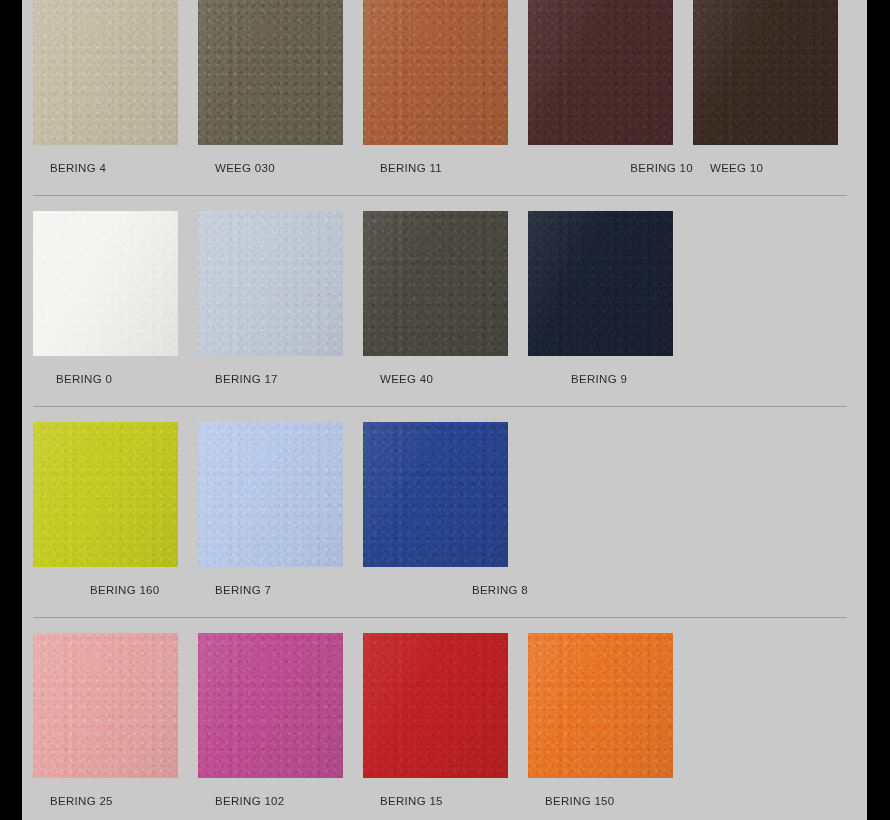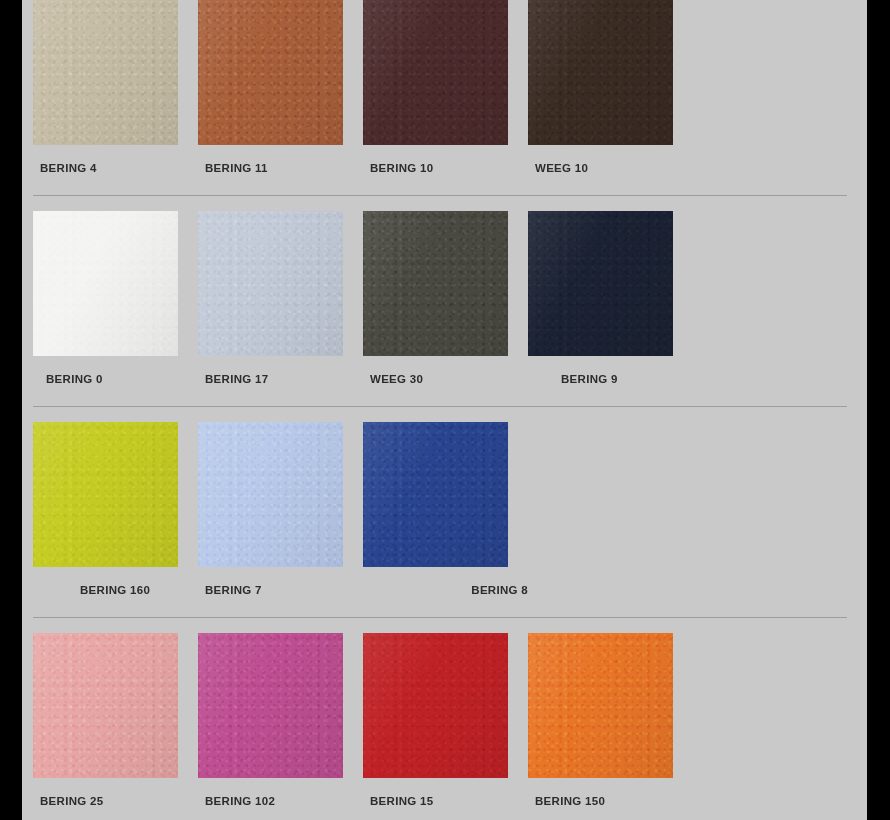--- a/index.html
+++ b/index.html
@@ -81,25 +81,25 @@
     mix-blend-mode: overlay;
     opacity: 0.95;
   }
   .swatch-chip .sheen {
     position: absolute;
     inset: 0;
     background: linear-gradient(118deg, rgba(255,255,255,0.085) 0%, rgba(255,255,255,0.0) 38%, rgba(0,0,0,0.035) 72%, rgba(0,0,0,0.075) 100%);
   }
   .swatch-label {
     font-size: 11.5px;
-    font-weight: 700;
+    font-weight: 400;
     letter-spacing: 0.3px;
     color: #2c2c2c;
     margin-top: 17px;
-    margin-left: 7px;
+    margin-left: 17px;
     white-space: nowrap;
     font-family: "Liberation Sans", sans-serif;
   }
   .row-divider {
     position: absolute;
     left: 11px;
     right: 20px;
     bottom: 15px;
     height: 1px;
     background: #9d9d9d;
@@ -118,32 +118,39 @@
   <div class="swatch-row">
         <div class="row-inner">
           <div class="swatch-cell">
             <div class="swatch-chip" style="background-color: rgb(198, 189, 166);">
               <div class="sheen"></div>
               <div class="grain"></div>
             </div>
             <div class="swatch-label" style="color: rgb(44, 44, 44);">BERING 4</div>
           </div>
           <div class="swatch-cell">
+            <div class="swatch-chip" style="background-color: rgb(106, 99, 81);">
+              <div class="sheen"></div>
+              <div class="grain"></div>
+            </div>
+            <div class="swatch-label" style="color: rgb(44, 44, 44);">WEEG  030</div>
+          </div>
+          <div class="swatch-cell">
             <div class="swatch-chip" style="background-color: rgb(168, 96, 59);">
               <div class="sheen"></div>
               <div class="grain"></div>
             </div>
             <div class="swatch-label" style="color: rgb(44, 44, 44);">BERING 11</div>
           </div>
           <div class="swatch-cell">
             <div class="swatch-chip" style="background-color: rgb(76, 43, 44);">
               <div class="sheen"></div>
               <div class="grain"></div>
             </div>
-            <div class="swatch-label" style="color: rgb(44, 44, 44);">BERING 10</div>
+            <div class="swatch-label" style="color: rgb(44, 44, 44); text-align: right;">BERING 10</div>
           </div>
           <div class="swatch-cell">
             <div class="swatch-chip" style="background-color: rgb(58, 43, 35);">
               <div class="sheen"></div>
               <div class="grain"></div>
             </div>
             <div class="swatch-label" style="color: rgb(44, 44, 44);">WEEG 10</div>
           </div>
         </div>
         <div class="row-divider" style="background: rgb(157, 157, 157);"></div>
@@ -162,21 +169,21 @@
               <div class="sheen"></div>
               <div class="grain"></div>
             </div>
             <div class="swatch-label" style="color: rgb(44, 44, 44);">BERING 17</div>
           </div>
           <div class="swatch-cell">
             <div class="swatch-chip" style="background-color: rgb(74, 74, 66);">
               <div class="sheen"></div>
               <div class="grain"></div>
             </div>
-            <div class="swatch-label" style="color: rgb(44, 44, 44);">WEEG 30</div>
+            <div class="swatch-label" style="color: rgb(44, 44, 44);">WEEG 40</div>
           </div>
           <div class="swatch-cell">
             <div class="swatch-chip" style="background-color: rgb(27, 34, 51);">
               <div class="sheen"></div>
               <div class="grain"></div>
             </div>
             <div class="swatch-label" style="color: rgb(44, 44, 44); padding-left: 26px;">BERING 9</div>
           </div>
         </div>
         <div class="row-divider" style="background: rgb(157, 157, 157);"></div>

